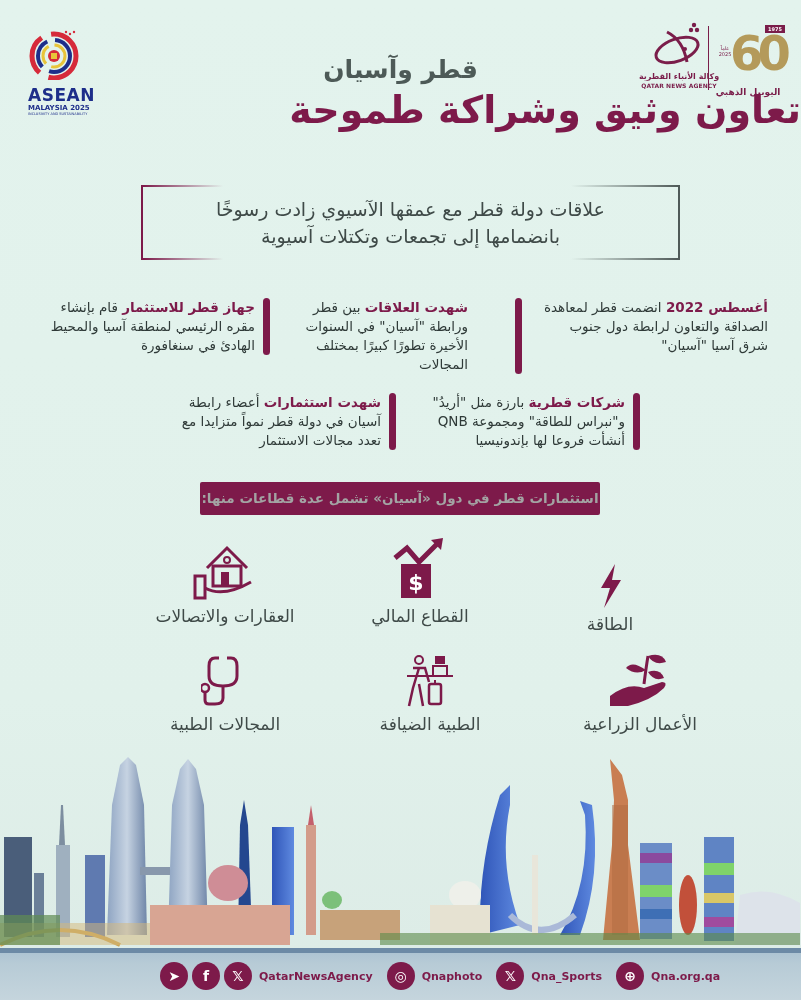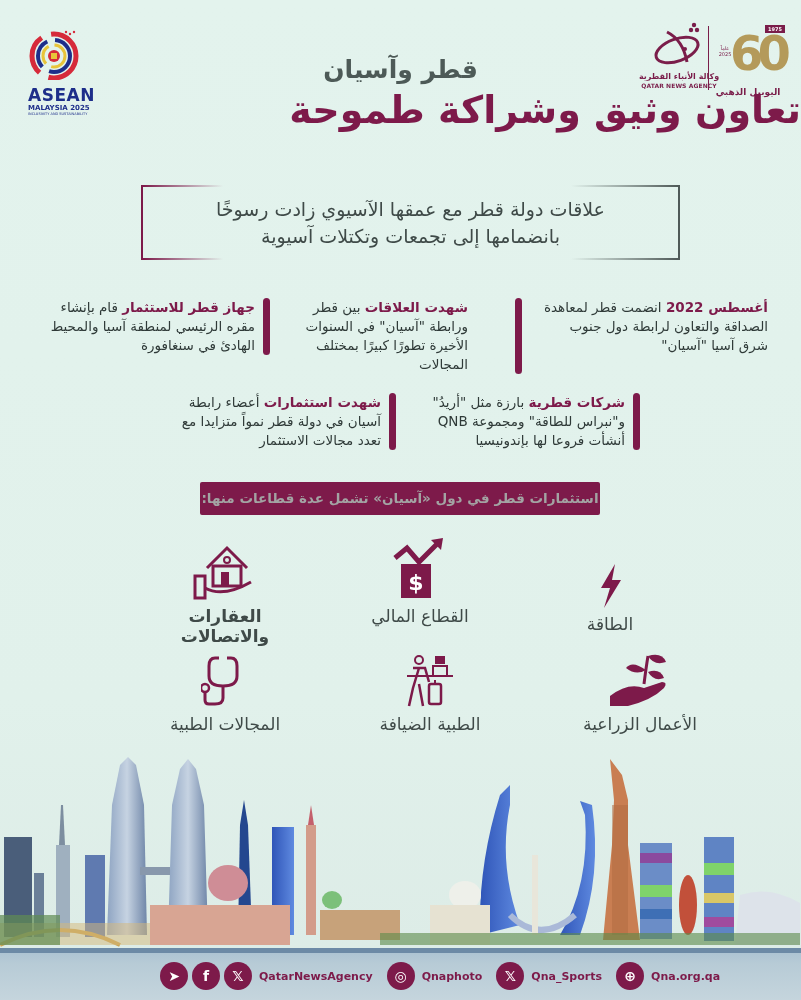--- a/index.html
+++ b/index.html
@@ -160,21 +160,21 @@
     <div class="ico">
       <svg width="54" height="62" viewBox="0 0 54 62">
         <path d="M2 20 L14 10 L26 24 L46 4" fill="none" stroke="#7d1a4a" stroke-width="5"></path>
         <path d="M38 2 L50 0 L48 12 Z" fill="#7d1a4a"></path>
         <rect x="8" y="26" width="30" height="34" fill="#7d1a4a"></rect>
         <text x="23" y="52" font-size="22" font-weight="bold" fill="#fff" text-anchor="middle" font-family="DejaVu Sans, sans-serif">$</text>
       </svg>
     </div>
     <div class="lbl">القطاع المالي</div>
   </div>
-  <div class="sector" style="left:150px; top:540px; width:150px;font-weight:bold;">
+  <div class="sector" style="left:150px; top:540px; width:150px;">
     <div class="ico">
       <svg width="64" height="58" viewBox="0 0 64 58">
         <path d="M14 26 L34 6 L54 26" fill="none" stroke="#7d1a4a" stroke-width="3"></path>
         <rect x="20" y="24" width="28" height="20" fill="none" stroke="#7d1a4a" stroke-width="3"></rect>
         <circle cx="34" cy="18" r="3" fill="none" stroke="#7d1a4a" stroke-width="2"></circle>
         <rect x="28" y="30" width="8" height="14" fill="#7d1a4a"></rect>
         <rect x="2" y="34" width="10" height="22" fill="none" stroke="#7d1a4a" stroke-width="3"></rect>
         <path d="M12 46 Q30 56 58 40" fill="none" stroke="#7d1a4a" stroke-width="3"></path>
       </svg>
     </div>

